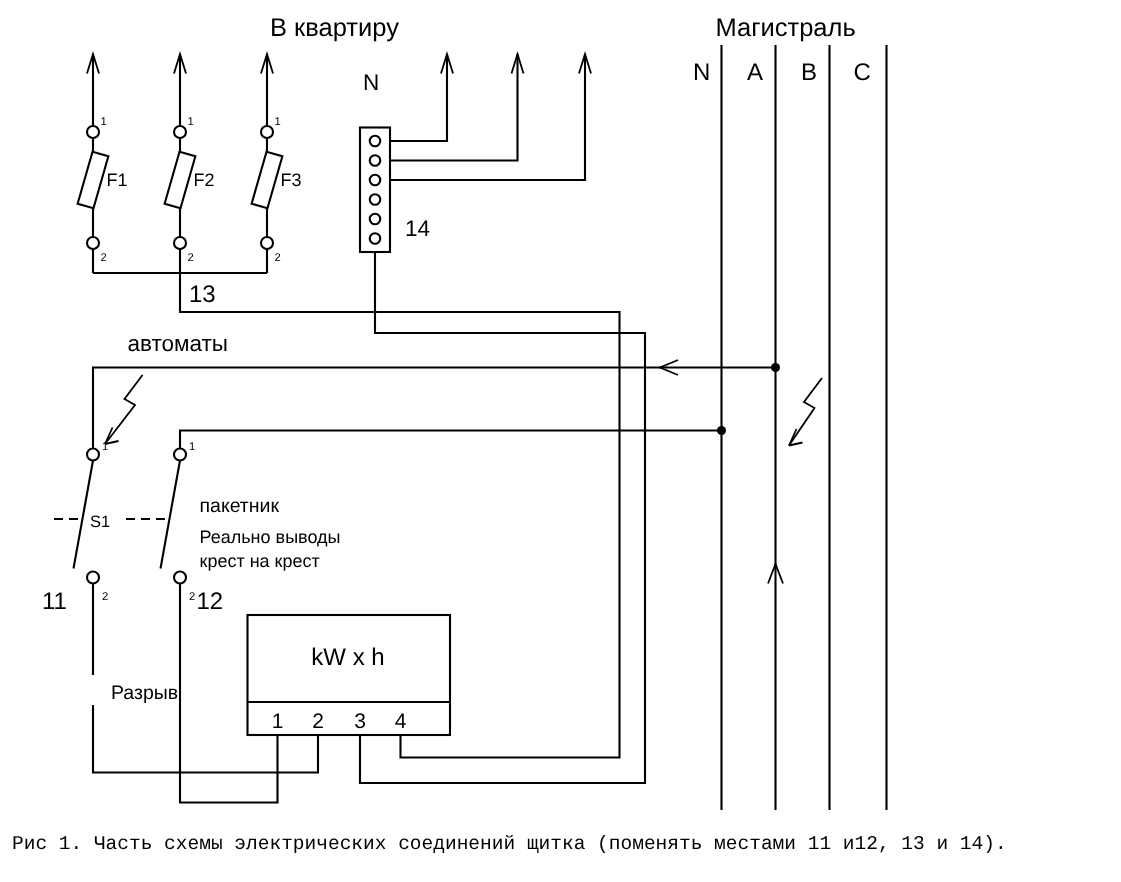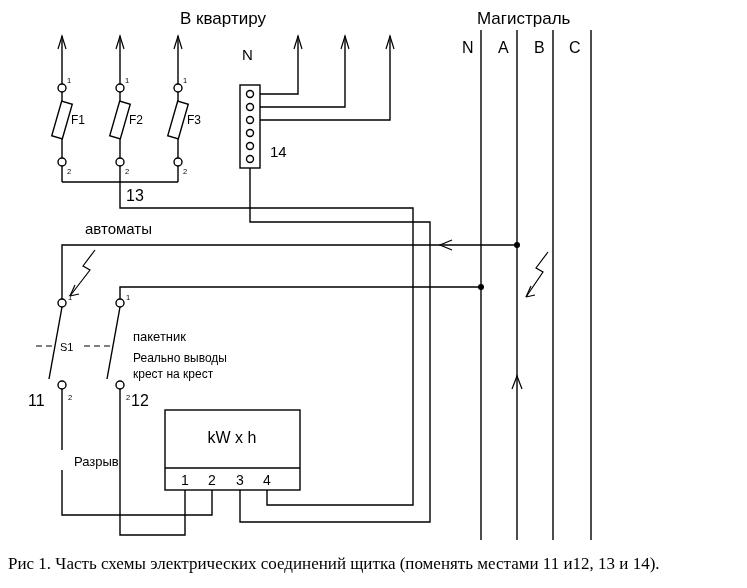--- a/index.html
+++ b/index.html
@@ -1,18 +1,18 @@
 <!DOCTYPE html>
 <html><head>
 <meta charset="utf-8">
 <style>
   html,body{margin:0;padding:0;background:#ffffff;}
   body{width:747px;height:588px;overflow:hidden;}
   svg text{font-family:"Liberation Sans",sans-serif;fill:#000;}
-  .caption{font-family:Liberation Serif, serif;font-size:17px;color:#000;margin:4px 0 0 8px;}
+  .caption{font-family:Liberation Mono, monospace;font-size:13px;color:#000;margin:4px 0 0 8px;}
   .wire{stroke:#000;stroke-width:1.4;fill:none;}
   .sym{stroke:#000;stroke-width:1.4;fill:#ffffff;}
   .dot{fill:#000;stroke:none;}
   .dash{stroke:#000;stroke-width:1.2;fill:none;stroke-dasharray:6 4;}
   .thin{stroke:#000;stroke-width:1.2;fill:none;}
 </style>
 </head>
 <body>
 
 

